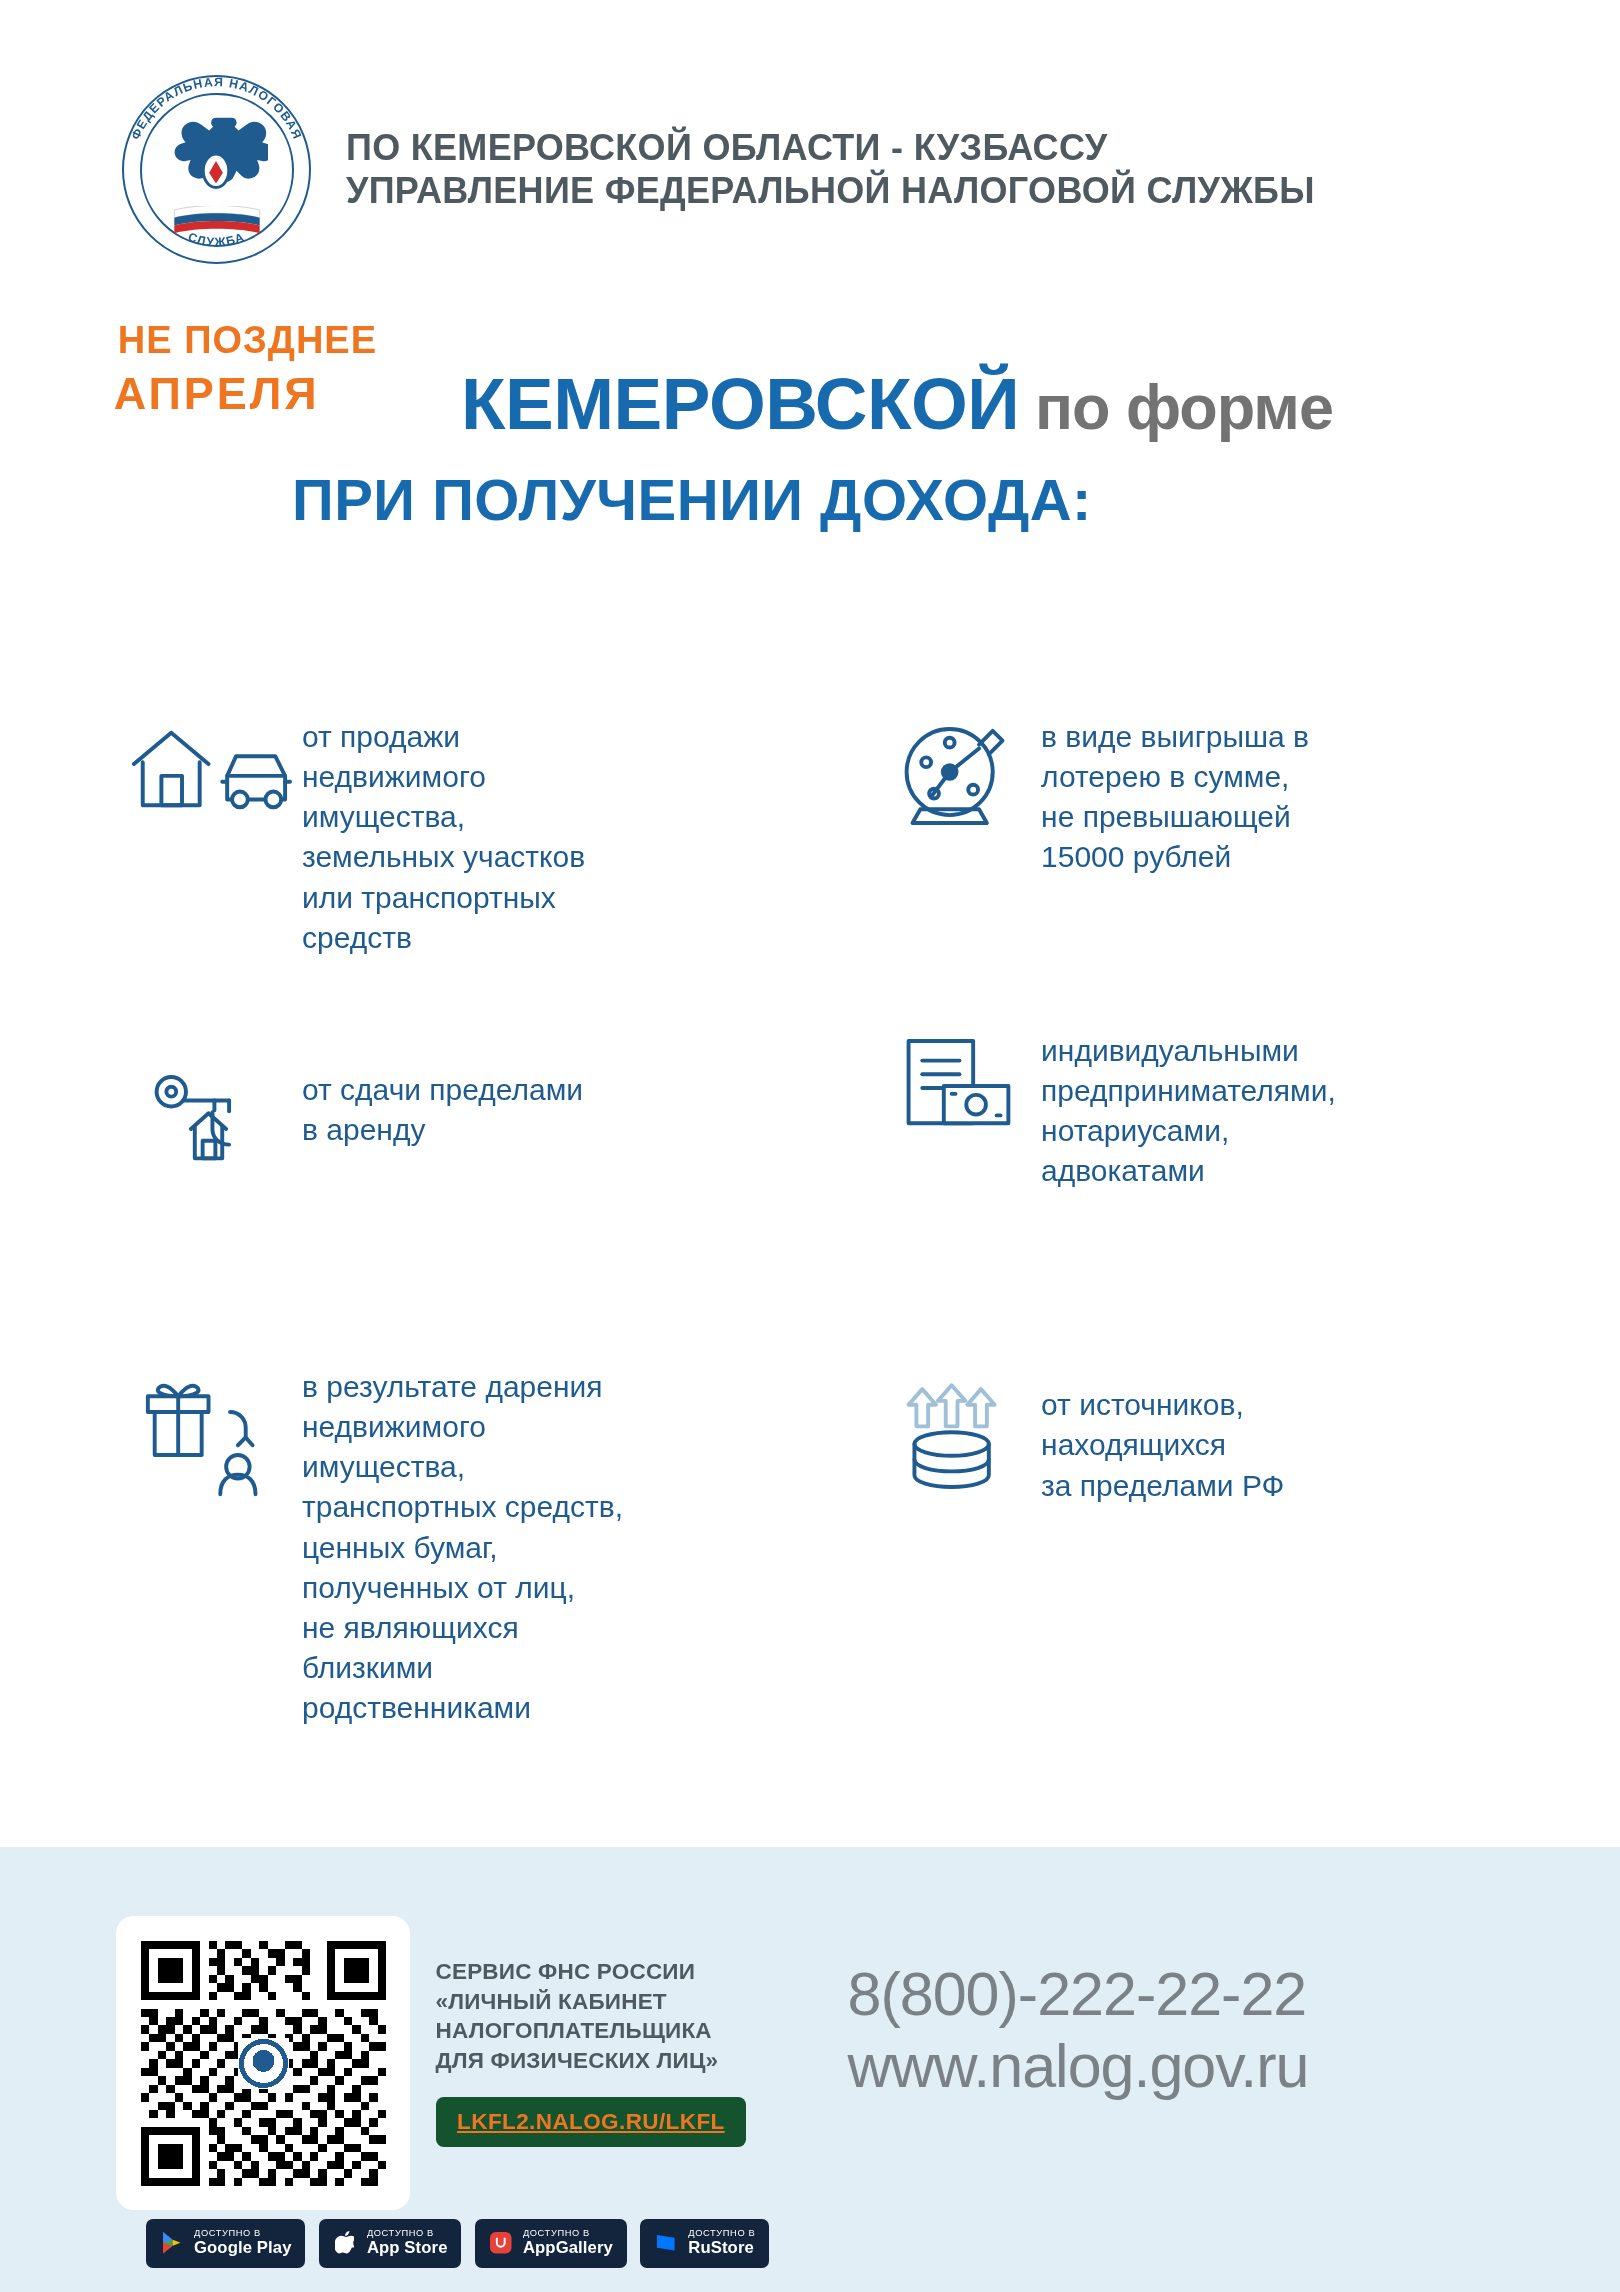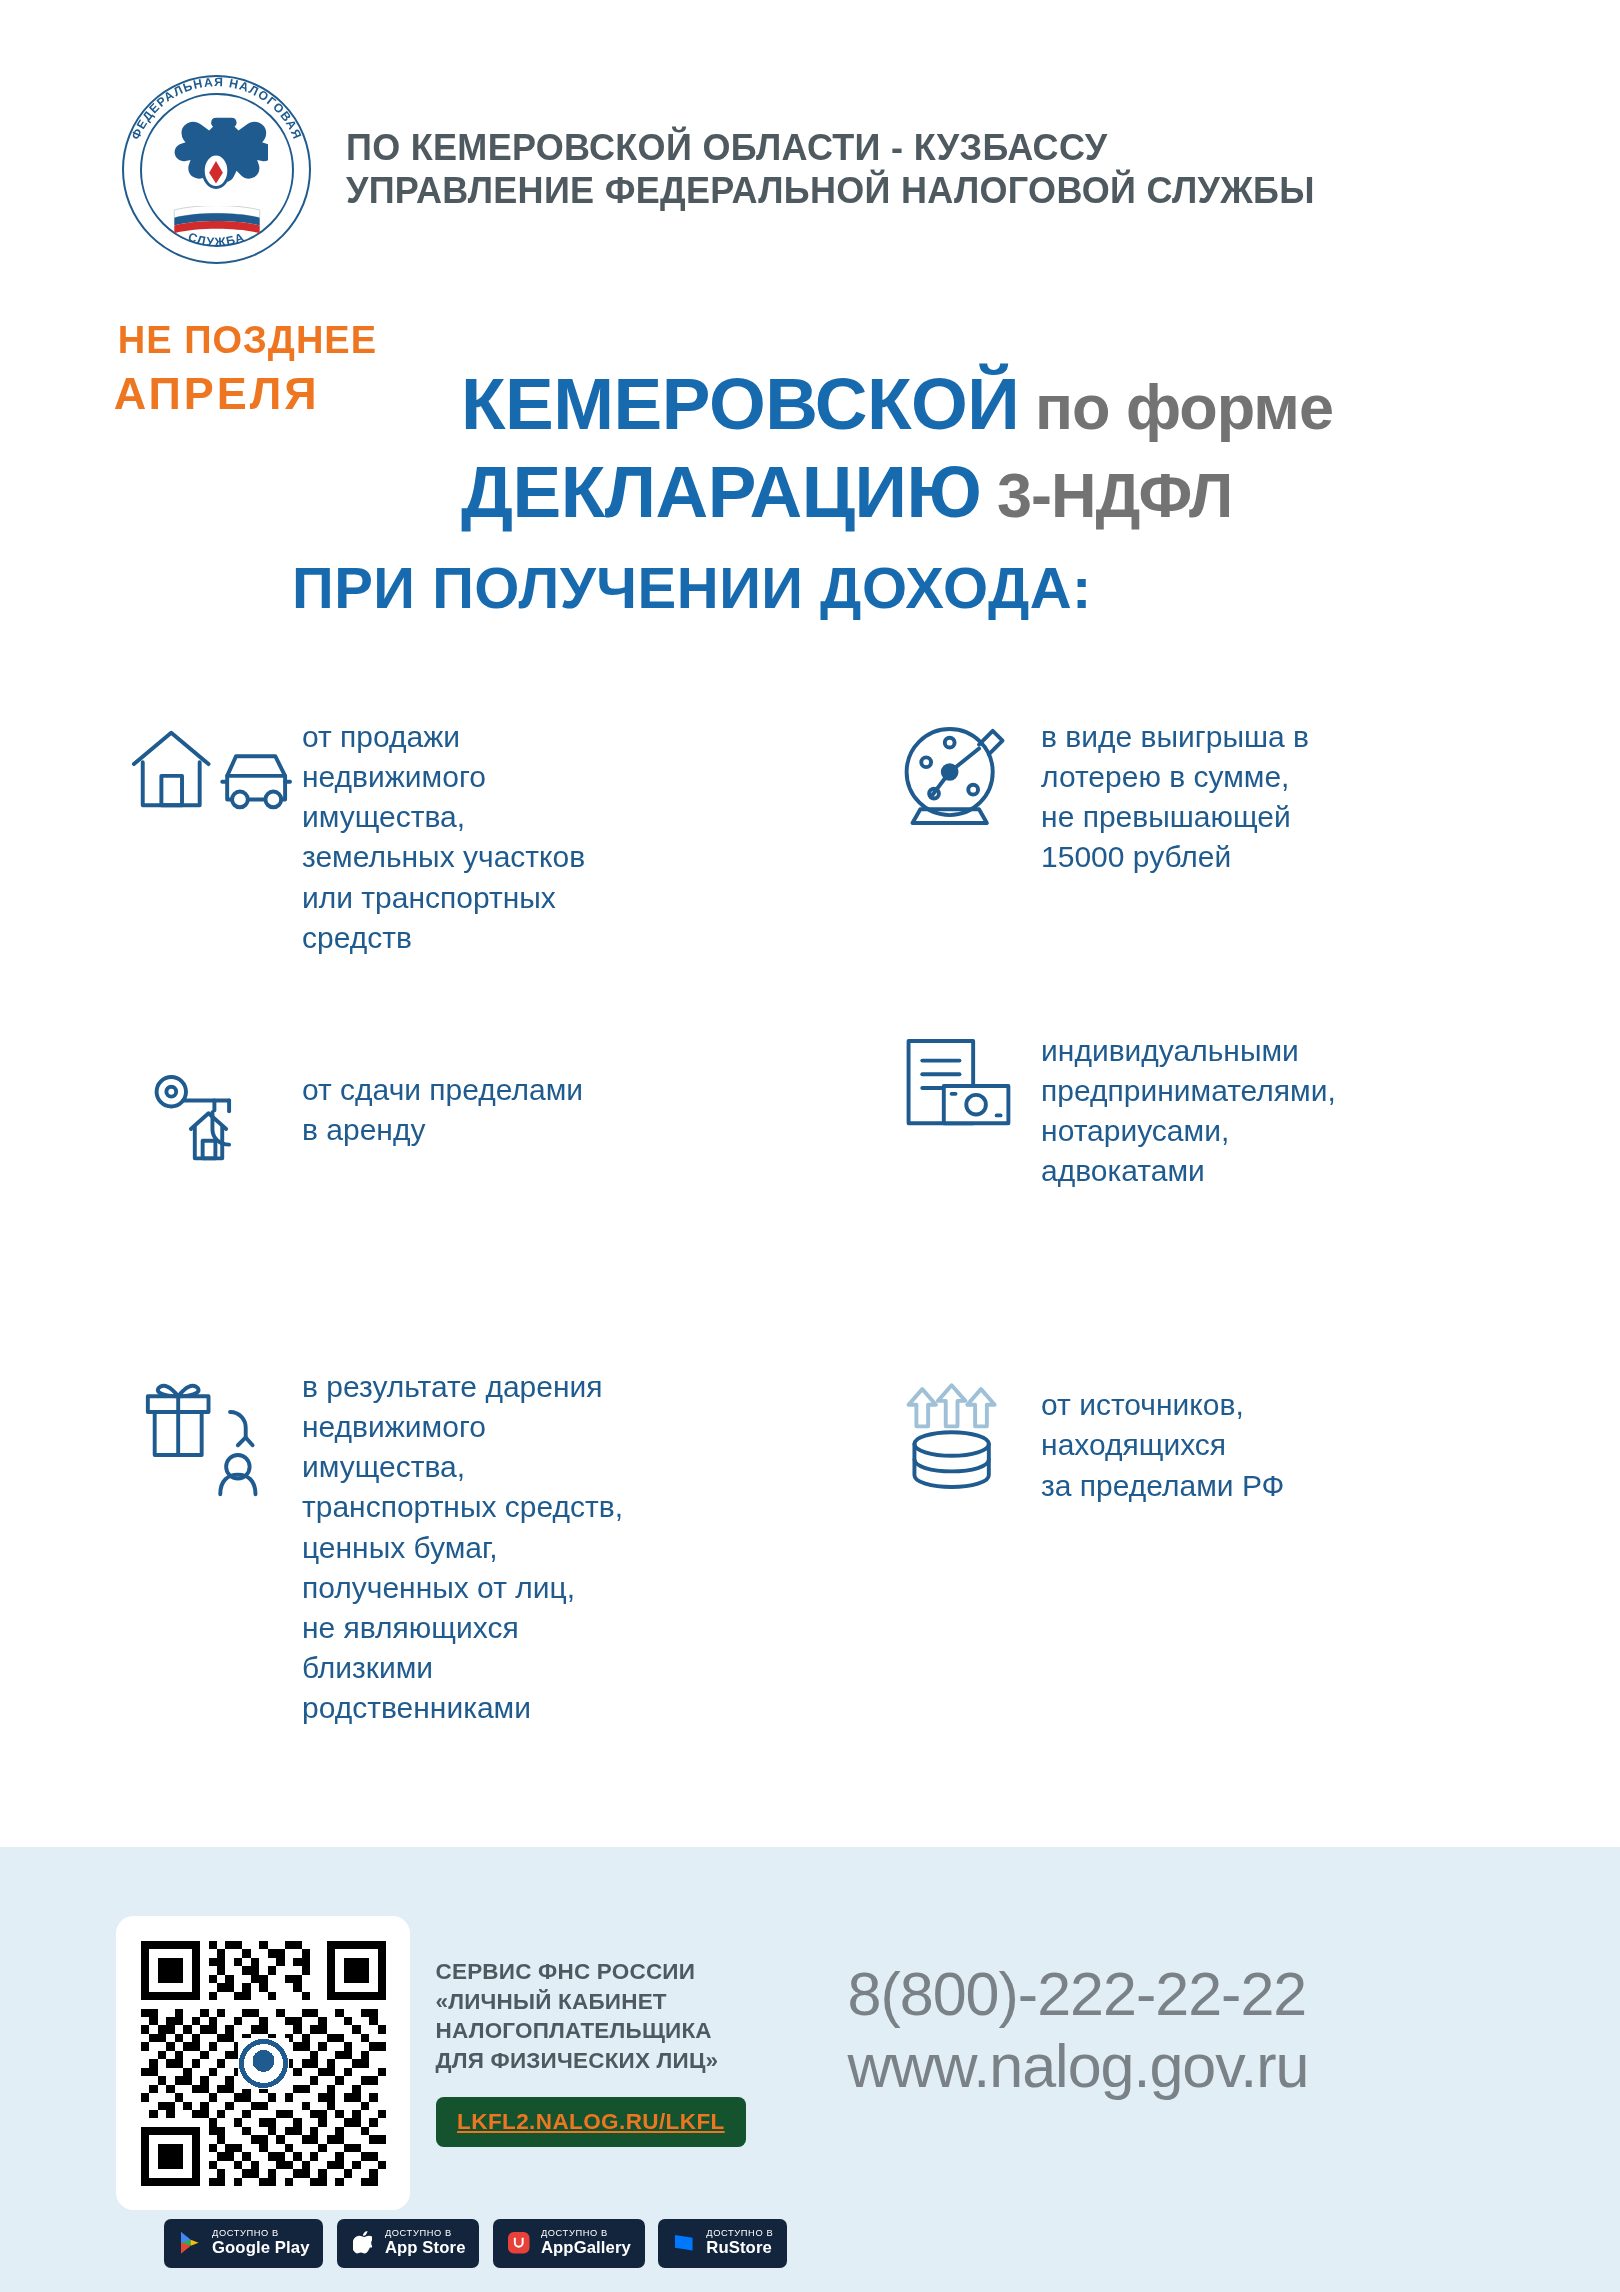--- a/index.html
+++ b/index.html
@@ -259,21 +259,21 @@
   .contacts .site {
     font-size: 61px;
     color: #7a8287;
     letter-spacing: -1px;
     line-height: 1.18;
     font-weight: normal;
   }
 
   .badges {
     position: absolute;
-    left: 128px;
+    left: 110px;
     bottom: 25.5px;
     display: flex;
     gap: 13.7px;
     padding-left: 36px;
   }
   .badge {
     height: 49px;
     border-radius: 6.9px;
     background: #12253d;
     display: flex;
@@ -347,24 +347,20 @@
   <div class="headline">
     <div class="hl-left">
       <div class="hl-ne">НЕ ПОЗДНЕЕ</div>
       <div class="hl-april">АПРЕЛЯ</div>
     </div>
 
     <div class="hl-right">
       <div class="hl-row">
         <span class="hl-blue-big">КЕМЕРОВСКОЙ</span>
         <span class="hl-orange-big">по форме</span>
-      </div>
-      <div class="hl-row hl-row2">
-        <span class="hl-blue-big">ДЕКЛАРАЦИЮ</span>
-        <span class="hl-orange-big">3-НДФЛ</span>
       </div>
       <div class="hl-row hl-row3">
         <span class="hl-blue-big">ПРИ ПОЛУЧЕНИИ ДОХОДА:</span>
       </div>
     </div>
   </div>
 
   <div class="content">
 
     <div class="col col-left">

